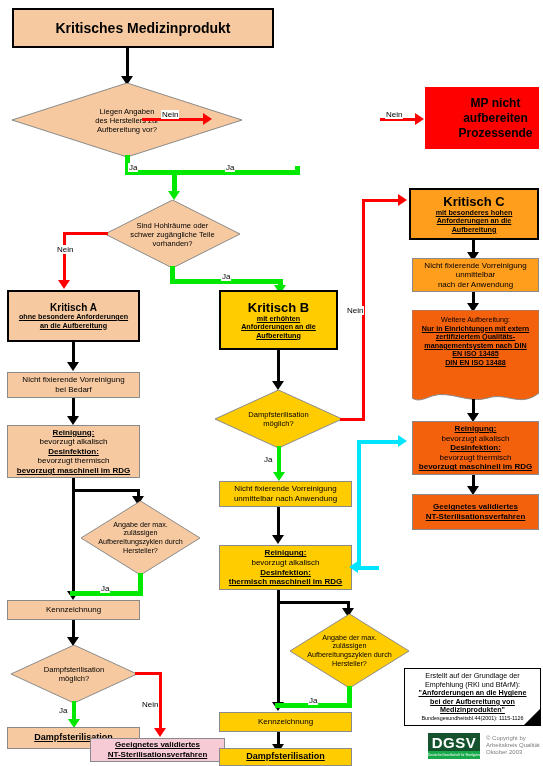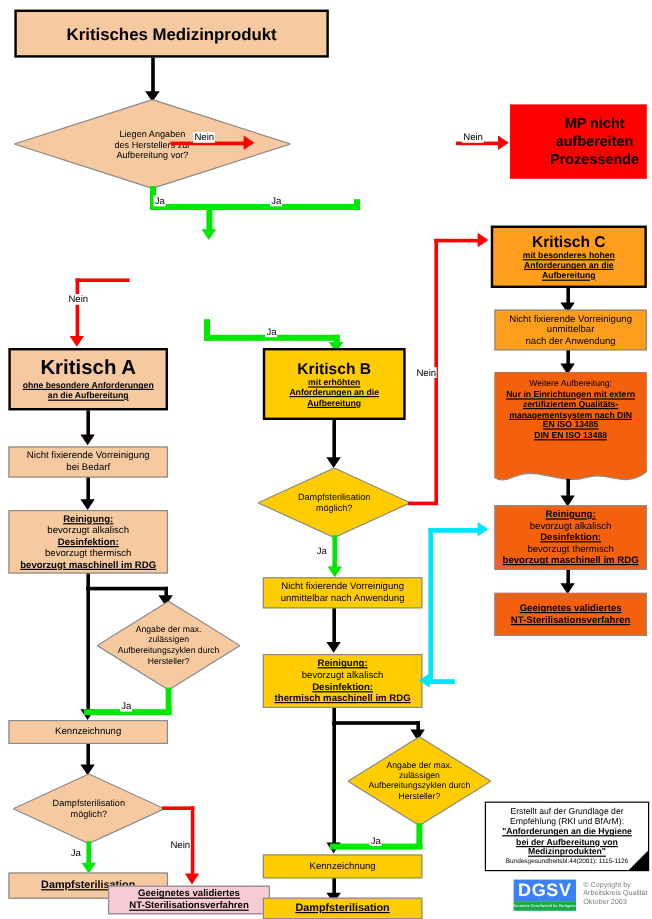--- a/index.html
+++ b/index.html
@@ -55,21 +55,21 @@
   
   .wavy{position:absolute;}
   .wavy svg{position:absolute;left:0;top:0;}
   .wavy .inner{position:absolute;left:0;top:0;width:100%;height:100%;
      display:flex;align-items:center;justify-content:center;text-align:center;}
 
   
   #credit{position:absolute;}
   #credit .corner{position:absolute;right:0;bottom:0;width:0;height:0;
       border-left:16px solid transparent;border-bottom:16px solid #000;}
-  .dgsv{position:absolute;background:#3b82f6;color:#fff;font-weight:bold;
+  .dgsv{position:absolute;background:#14532d;color:#fff;font-weight:bold;
         display:flex;align-items:center;justify-content:center;letter-spacing:.5px;}
   .dgsv-sub{position:absolute;background:#18a94b;}
   .cptxt{position:absolute;color:#7d7d7d;font-size:6px;line-height:7px;}
 </style>
 </head>
 <body>
 
 <div id="stage">
 
   <div class="node bx-thick peach" style="left:12px;top:8px;width:262px;height:40px;">
@@ -106,34 +106,44 @@
   </div>
 
   <div class="ln v grn" style="left:125px;top:155px;width:5px;height:18px;"></div>
   <div class="ln h grn" style="left:125px;top:170px;width:175px;height:5px;"></div>
   <div class="ln v grn" style="left:295px;top:166px;width:5px;height:9px;"></div>
   <div class="elbl" style="left:128px;top:163px;">Ja</div>
   <div class="elbl" style="left:225px;top:163px;">Ja</div>
   <div class="ln v grn" style="left:172px;top:170px;width:5px;height:25px;"></div>
   <div class="ah ah-down ah-down-grn" style="left:168px;top:191px;"></div>
 
+  <div class="dia" style="left:105px;top:200px;width:135px;height:68px;">
+    <svg class="shape" width="135" height="68" viewBox="0 0 135 68">
+        <polygon points="67.5,0 135,34 67.5,68 0,34" fill="#f6c9a0" stroke="#8a8a8a" stroke-width="1"></polygon>
+      </svg>
+    <div class="lbl">
+        <span class="t-dia" style="white-space:pre-line;">Sind Hohlräume oder
+schwer zugängliche Teile
+vorhanden?</span>
+      </div>
+  </div>
 
   <div class="ln h redl" style="left:63px;top:232px;width:45px;height:3px;"></div>
   <div class="ln v redl" style="left:63px;top:232px;width:3px;height:52px;"></div>
   <div class="ah ah-down ah-down-red" style="left:58px;top:280px;"></div>
   <div class="elbl" style="left:56px;top:245px;">Nein</div>
 
   <div class="ln v grn" style="left:170px;top:266px;width:5px;height:18px;"></div>
   <div class="ln h grn" style="left:170px;top:279px;width:113px;height:5px;"></div>
   <div class="ln v grn" style="left:278px;top:279px;width:5px;height:10px;"></div>
   <div class="ah ah-down ah-down-grn" style="left:274px;top:285px;"></div>
   <div class="elbl" style="left:221px;top:272px;">Ja</div>
 
   <div class="node bx-thick peach" style="left:7px;top:290px;width:133px;height:52px;flex-direction:column;">
-    <div class="t-hd" style="font-size:17px;">Kritisch A</div>
+    <div class="t-hd" style="font-size:10px;">Kritisch A</div>
     <div class="t-xs b" style="white-space:pre-line;">ohne besondere Anforderungen
 an die Aufbereitung</div>
   </div>
   <div class="ln v blk" style="left:72px;top:342px;width:3px;height:25px;"></div>
   <div class="ah ah-down ah-down-blk" style="left:67px;top:362px;"></div>
 
   <div class="node bx peach" style="left:7px;top:372px;width:133px;height:26px;">
     <div class="txt t-sm" style="white-space:pre-line;">Nicht fixierende Vorreinigung
 bei Bedarf</div>
   </div>

